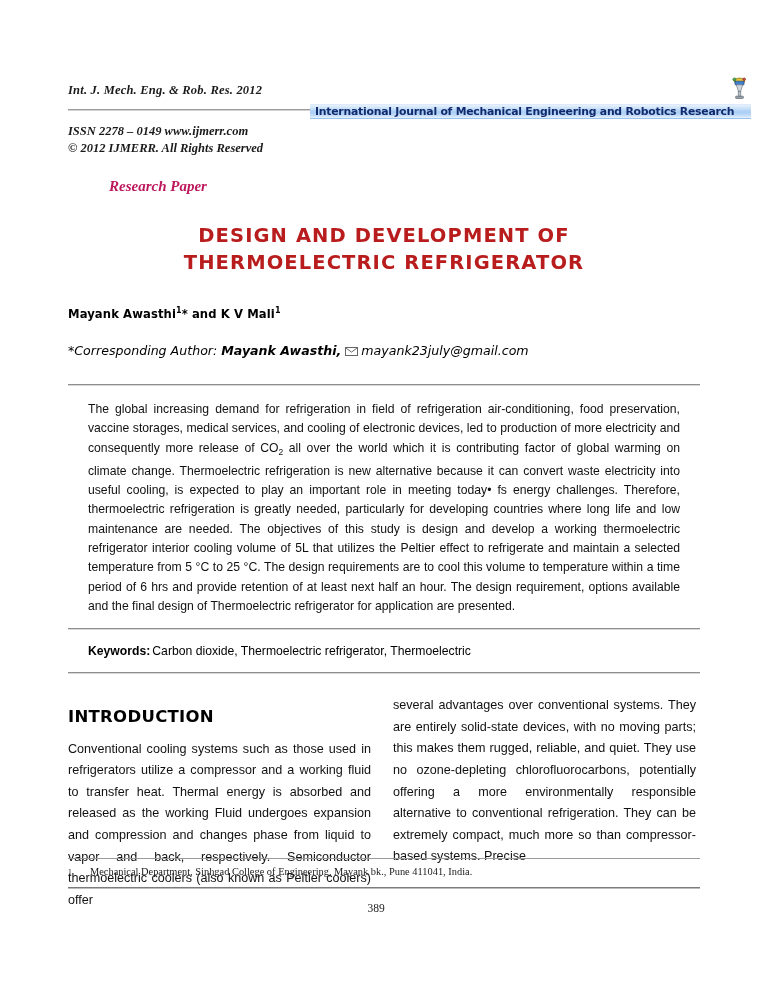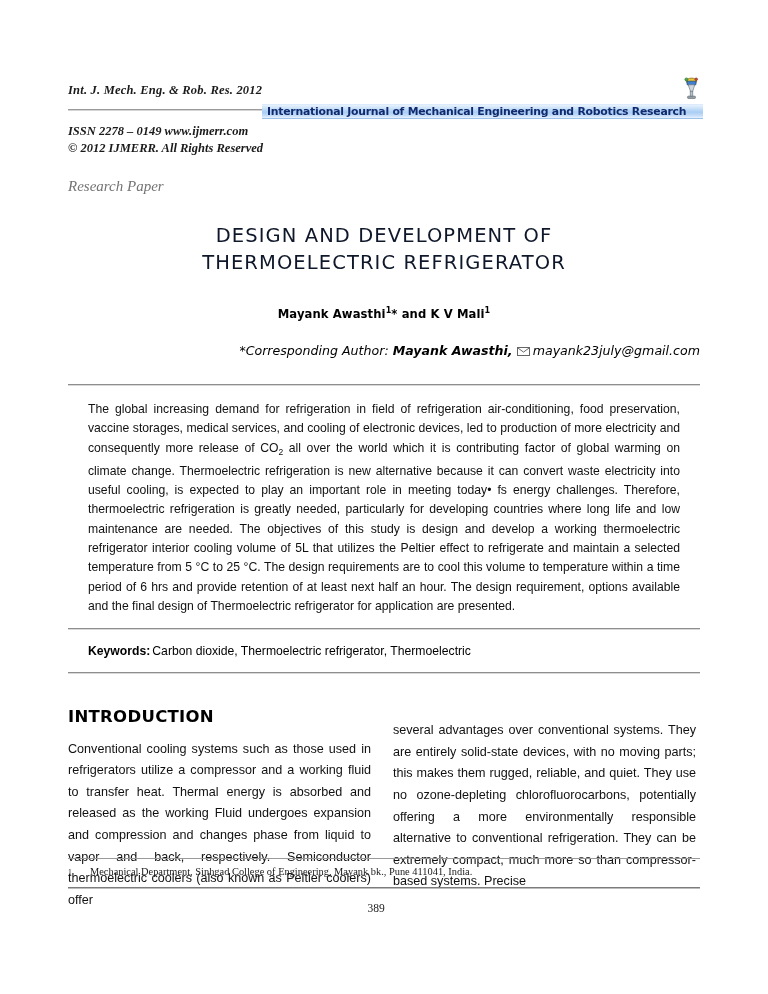--- a/index.html
+++ b/index.html
@@ -31,20 +31,21 @@
     top: 0;
     width: 632px;
   }
 
   
   .header-row {
     display: flex;
     align-items: flex-end;
     justify-content: space-between;
     padding-top: 76px;
+    gap: 48px;
   }
   .running-title {
     font-family: "Liberation Serif", serif;
     font-style: italic;
     font-weight: bold;
     font-size: 12.5px;
     letter-spacing: 0.2px;
     color: #1a1a1a;
     white-space: nowrap;
     padding-bottom: 2px;
@@ -106,55 +107,55 @@
     font-size: 12.5px;
     line-height: 16.5px;
     color: #1a1a1a;
   }
 
   
   .paper-type {
     margin-top: 22px;
     font-family: "Liberation Serif", serif;
     font-style: italic;
-    font-weight: normal;
+    font-weight: bold;
     font-size: 15px;
-    color: #737373;
+    color: #be185d;
+    margin-left: 41px;
   }
 
   
   .paper-title {
     margin-top: 27px;
     text-align: center;
     font-family: "DejaVu Sans", sans-serif;
-    font-weight: normal;
+    font-weight: bold;
     font-size: 19.5px;
     line-height: 27px;
     letter-spacing: 1.1px;
-    color: #0f172a;
+    color: #b91c1c;
   }
   .paper-title .tline { display: block; }
 
   
   .authors {
     margin-top: 30px;
-    text-align: center;
     font-family: "DejaVu Sans", sans-serif;
     font-weight: bold;
     font-size: 11.6px;
     letter-spacing: 0.1px;
   }
   .authors sup {
     font-size: 8px;
     vertical-align: 5px;
   }
 
   .corresponding {
     margin-top: 22px;
-    text-align: right;
+    text-align: left;
     font-family: "DejaVu Sans", sans-serif;
     font-style: italic;
     font-size: 12.6px;
   }
   .corresponding .corr-label { font-weight: normal; }
   .corresponding .corr-name { font-weight: bold; }
   .envelope-icon {
     display: inline-block;
     vertical-align: -1px;
     margin: 0 3px 0 4px;
@@ -223,21 +224,21 @@
     margin-bottom: 8px;
   }
   .body-text {
     text-align: justify;
     font-family: "Liberation Sans", sans-serif;
     font-size: 12.6px;
     line-height: 21.6px;
     color: #111111;
   }
   .col-right .body-text { margin-top: 0; }
-  .col-right { padding-top: 2px; margin-top: 25px; }
+  .col-right { padding-top: 2px; }
 
   
   .footnote-wrap {
     position: absolute;
     left: 68px;
     top: 858px;
     width: 632px;
   }
   .rule-footnote-top {
     height: 0;

